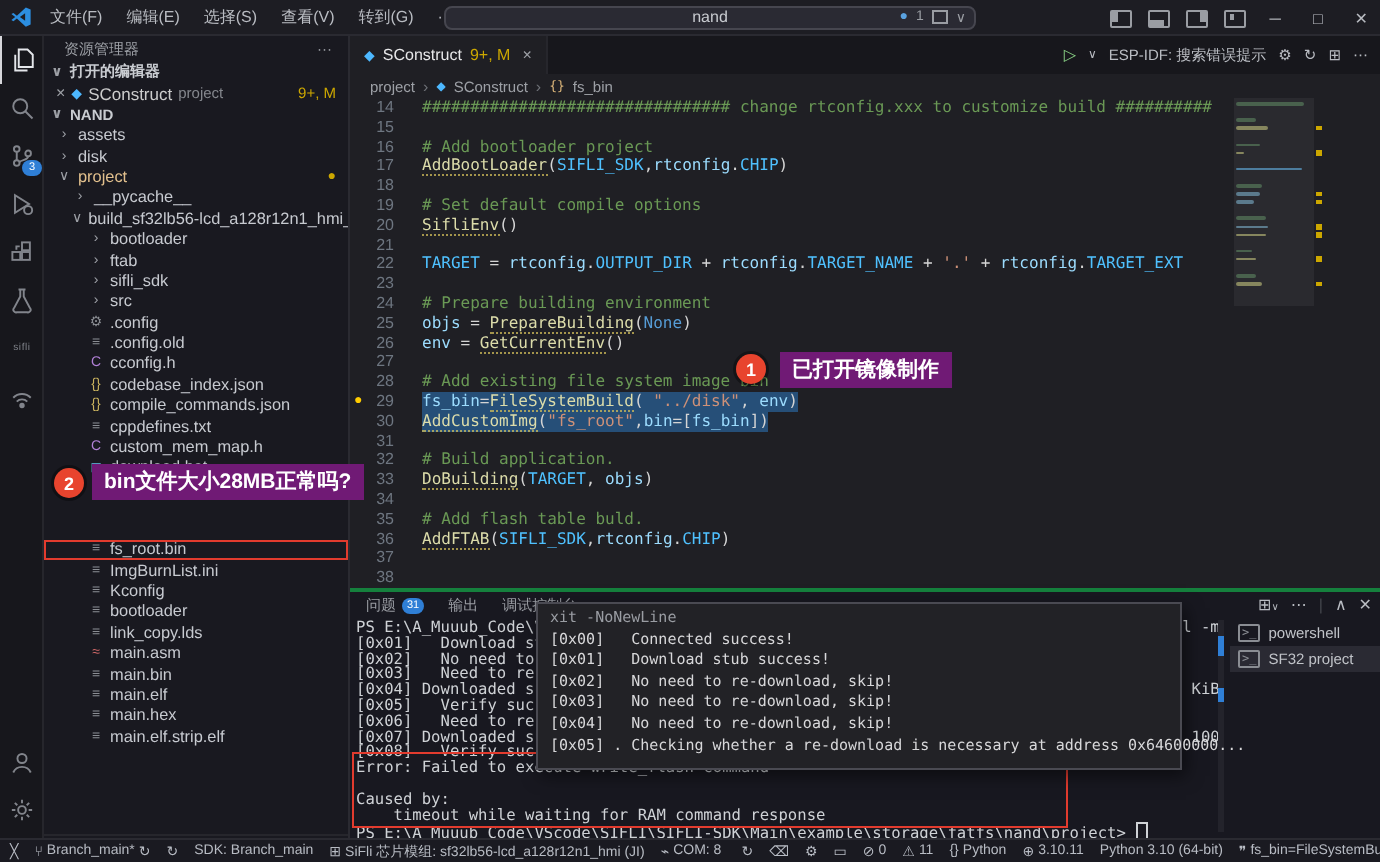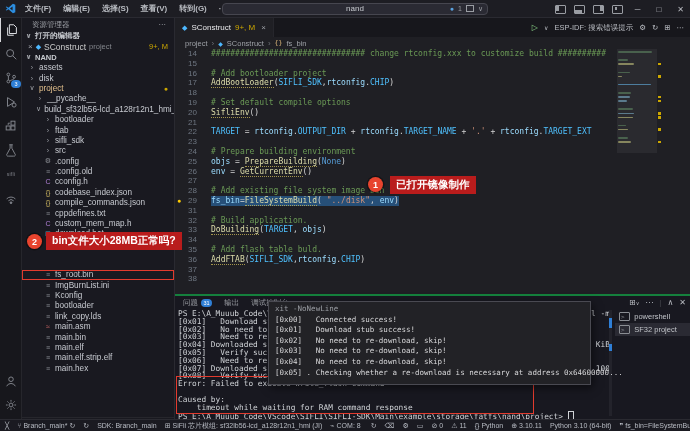--- a/index.html
+++ b/index.html
@@ -2,21 +2,21 @@
 <html><head>
 <meta charset="utf-8">
 <style>
   html,body{margin:0;padding:0;background:#111;}
   #app{position:relative;width:690px;height:431px;background:#1f1f24;overflow:hidden;
        font-family:"Liberation Sans","DejaVu Sans",sans-serif;color:#cccccc;-webkit-font-smoothing:antialiased;}
   
   #titlebar{position:absolute;left:0;top:0;width:690px;height:18px;background:#1d1d23;
             display:flex;align-items:center;font-size:8px;color:#b9bcc2;border-bottom:1px solid #2a2a31;box-sizing:border-box;}
   #menus{display:flex;align-items:center;gap:2px;margin-left:4px;}
-  #menus .menu{padding:1px 5px;border-radius:3px;white-space:nowrap;font-weight:bold;}
+  #menus .menu{padding:1px 5px;border-radius:3px;white-space:nowrap;}
   #nav-arrows{display:flex;gap:6px;margin-left:18px;color:#8b8e94;font-size:9px;}
   #searchbox{position:absolute;left:222px;top:2.5px;width:266px;height:12px;background:#2a2a33;border:1px solid #46464f;
              border-radius:4px;display:flex;align-items:center;justify-content:center;font-size:8px;color:#c8cbd0;box-sizing:border-box;}
   #searchbox .sb-right{position:absolute;right:4px;display:flex;align-items:center;gap:4px;color:#9a9da3;font-size:7px;}
   #title-right{position:absolute;right:2px;top:0;height:18px;display:flex;align-items:center;gap:8px;color:#b9bcc2;}
   .layout-ico{width:9px;height:7px;border:1px solid #9a9da3;border-radius:1px;position:relative;}
   .layout-ico i{position:absolute;background:#9a9da3;}
   .wbtn{font-size:8px;padding:0 4px;}
   
   #activitybar{position:absolute;left:0;top:18px;width:22px;height:401px;background:#17171c;border-right:1px solid #26262c;box-sizing:border-box;}
@@ -90,21 +90,21 @@
   #overlay .ol.dim{color:#9a9da3;}
   
   #statusbar{position:absolute;left:0;top:419px;width:690px;height:12px;background:#1a1a21;border-top:1px solid #2a2a31;
              display:flex;align-items:center;justify-content:space-between;font-size:7px;color:#b8bcc4;box-sizing:border-box;}
   .sb-group{display:flex;align-items:center;gap:8px;padding:0 5px;white-space:nowrap;}
   .sb-item{display:flex;align-items:center;gap:2px;}
   .sb-ico{font-size:7px;}
   
   .anno-circle{position:absolute;width:15px;height:15px;border-radius:50%;background:#e8442e;color:#fff;font-weight:bold;
                font-size:9px;display:flex;align-items:center;justify-content:center;z-index:9;box-shadow:0 0 0 1.5px rgba(0,0,0,.35);}
-  .anno-label{position:absolute;background:#b91c1c;color:#fff;font-weight:bold;font-size:10.5px;padding:2px 6px;z-index:9;white-space:nowrap;}
+  .anno-label{position:absolute;background:#701a75;color:#fff;font-weight:bold;font-size:10.5px;padding:2px 6px;z-index:9;white-space:nowrap;}
 </style>
 </head>
 <body>
 
 <div id="app">
 
   <header id="titlebar">
     <svg width="11" height="11" viewBox="0 0 16 16" style="margin-left:5px;">
       <path fill="#2c8ee0" d="M11.5 1 5 7 2.5 5 1 5.8 3.8 8 1 10.2 2.5 11 5 9l6.5 6L15 13.5v-11L11.5 1zM11 10.8 7.2 8 11 5.2v5.6z"></path>
     </svg>
@@ -333,25 +333,25 @@
         <div class="tree-row" style="padding-left: 22px;">
           <span class="ficon" style="color: rgb(138, 141, 147);">≡</span>
           <span class="flabel">main.bin</span>
         </div>
         <div class="tree-row" style="padding-left: 22px;">
           <span class="ficon" style="color: rgb(138, 141, 147);">≡</span>
           <span class="flabel">main.elf</span>
         </div>
         <div class="tree-row" style="padding-left: 22px;">
           <span class="ficon" style="color: rgb(138, 141, 147);">≡</span>
+          <span class="flabel">main.hex</span>
+        </div>
+        <div class="tree-row" style="padding-left: 22px;">
+          <span class="ficon" style="color: rgb(138, 141, 147);">≡</span>
           <span class="flabel">main.elf.strip.elf</span>
-        </div>
-        <div class="tree-row" style="padding-left: 22px;">
-          <span class="ficon" style="color: rgb(138, 141, 147);">≡</span>
-          <span class="flabel">main.hex</span>
         </div>
       </div>
     <div id="bottom-secs">
         <div class="bottom-sec">
           <span class="chev">›</span>
           <span>大纲</span>
         </div>
         <div class="bottom-sec">
           <span class="chev">›</span>
           <span>时间线</span>
@@ -452,20 +452,24 @@
           <span class="ct"></span>
         </div>
         <div class="cl">
           <span class="ln">28</span>
           <span class="ct"><span class="tk-c"># Add existing file system image bin</span></span>
         </div>
         <div class="cl">
           <span id="bulb">●</span>
           <span class="ln">29</span>
           <span class="ct sel"><span class="tk-v">fs_bin</span><span class="tk-p">=</span><span class="tk-f">FileSystemBuild</span><span class="tk-p">( </span><span class="tk-s">"../disk"</span><span class="tk-p">, </span><span class="tk-v">env</span><span class="tk-p">)</span></span>
+        </div>
+        <div class="cl">
+          <span class="ln">30</span>
+          <span class="ct sel"><span class="tk-f">AddCustomImg</span><span class="tk-p">(</span><span class="tk-s">"fs_root"</span><span class="tk-p">,</span><span class="tk-v">bin</span><span class="tk-p">=[</span><span class="tk-v">fs_bin</span><span class="tk-p">])</span></span>
         </div>
         <div class="cl">
           <span class="ln">31</span>
           <span class="ct"></span>
         </div>
         <div class="cl">
           <span class="ln">32</span>
           <span class="ct"><span class="tk-c"># Build application.</span></span>
         </div>
         <div class="cl">

